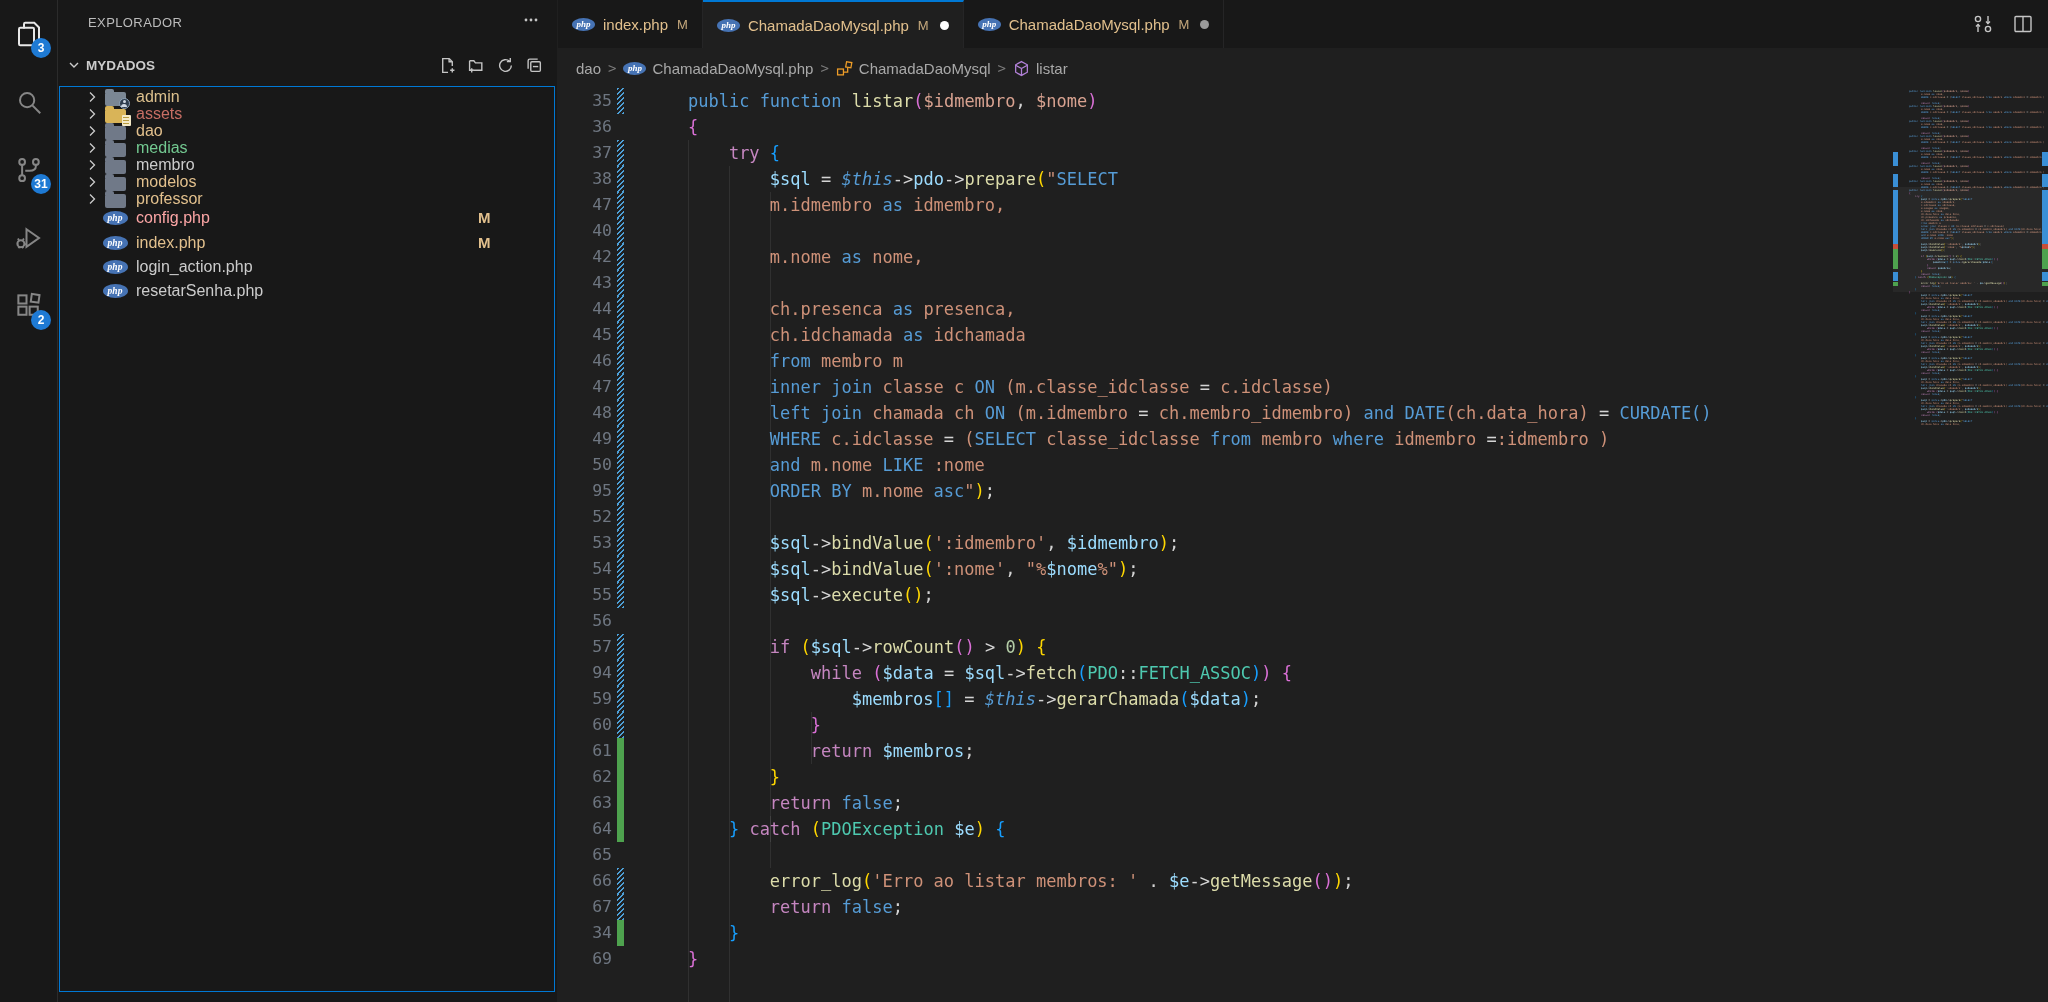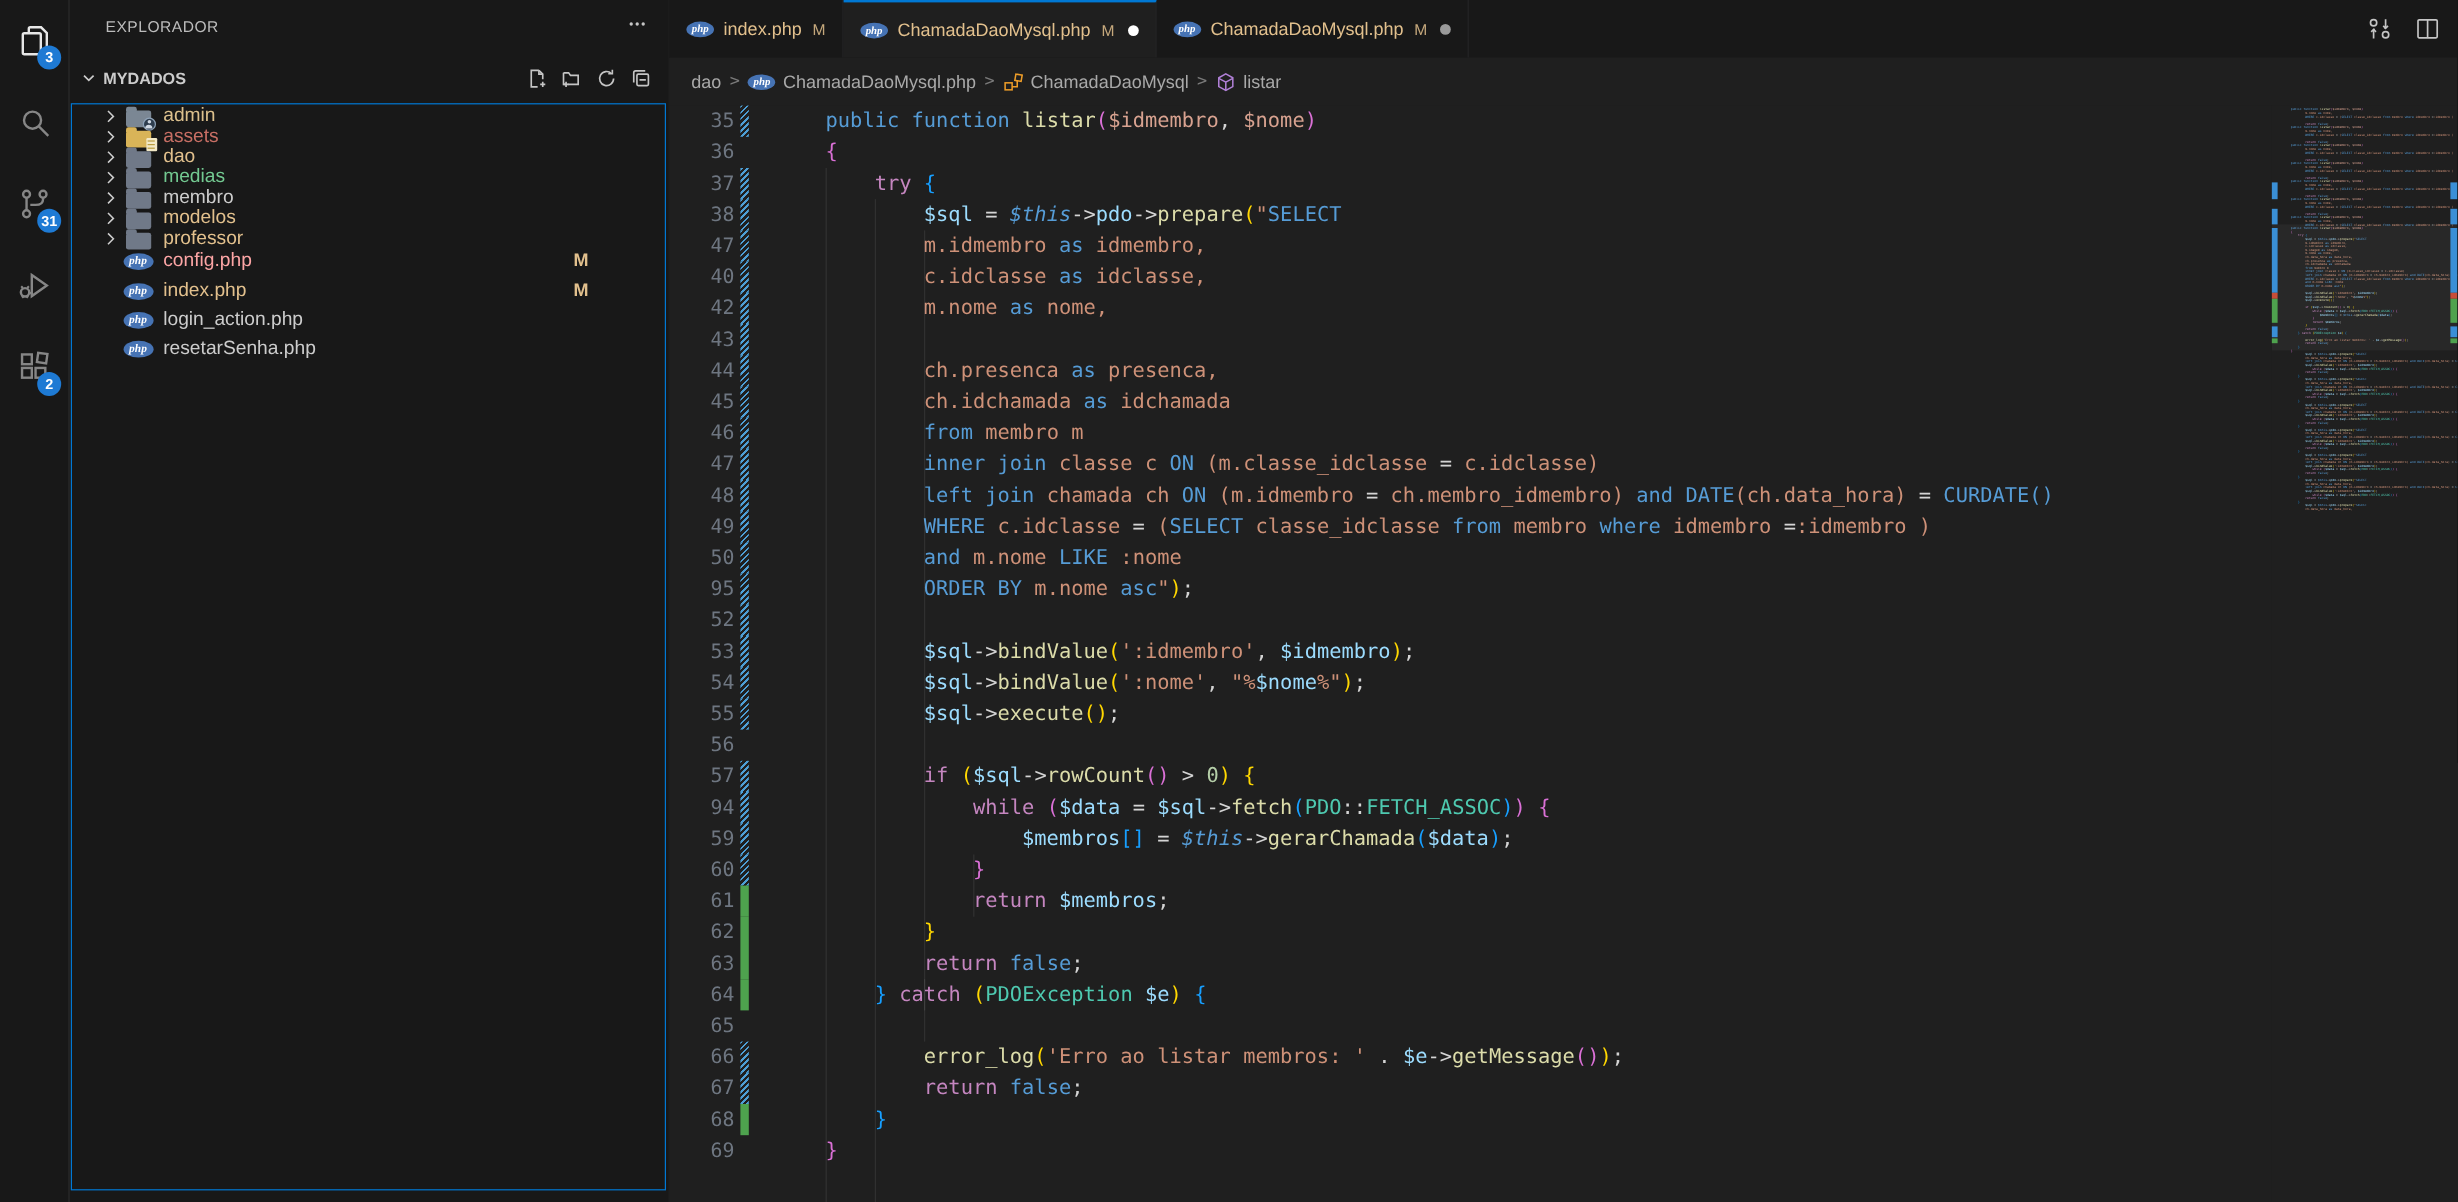--- a/index.html
+++ b/index.html
@@ -375,21 +375,20 @@
           <pre class="ct"><span style="color:#d4d4d4">            </span><span style="color:#9cdcfe">$sql</span><span style="color:#d4d4d4"> = </span><span class="ths" style="color:#569cd6">$this</span><span style="color:#d4d4d4">-&gt;</span><span style="color:#9cdcfe">pdo</span><span style="color:#d4d4d4">-&gt;</span><span style="color:#dcdcaa">prepare</span><span style="color:#ffd700">(</span><span style="color:#ce9178">"</span><span style="color:#569cd6">SELECT</span></pre>
         </div>
         <div class="crow">
           <span class="ln">47</span>
           <span class="gmark mod"></span>
           <pre class="ct"><span style="color:#d4d4d4">            </span><span style="color:#ce9178">m.idmembro </span><span style="color:#569cd6">as</span><span style="color:#ce9178"> idmembro,</span></pre>
         </div>
         <div class="crow">
           <span class="ln">40</span>
           <span class="gmark mod"></span>
-          <pre class="ct"><span style="color:#d4d4d4">            </span><span style="color:#ce9178">c.idclasse </span><span style="color:#569cd6">as</span><span style="color:#ce9178"> idclasse,</span></pre>
         </div>
         <div class="crow">
           <span class="ln">42</span>
           <span class="gmark mod"></span>
           <pre class="ct"><span style="color:#d4d4d4">            </span><span style="color:#ce9178">m.nome </span><span style="color:#569cd6">as</span><span style="color:#ce9178"> nome,</span></pre>
         </div>
         <div class="crow">
           <span class="ln">43</span>
           <span class="gmark mod"></span>
         </div>
@@ -505,21 +504,21 @@
           <span class="ln">66</span>
           <span class="gmark mod"></span>
           <pre class="ct"><span style="color:#d4d4d4">            </span><span style="color:#dcdcaa">error_log</span><span style="color:#ffd700">(</span><span style="color:#ce9178">'Erro ao listar membros: '</span><span style="color:#d4d4d4"> </span><span style="color:#d4d4d4">.</span><span style="color:#d4d4d4"> </span><span style="color:#9cdcfe">$e</span><span style="color:#d4d4d4">-&gt;</span><span style="color:#dcdcaa">getMessage</span><span style="color:#da70d6">()</span><span style="color:#ffd700">)</span><span style="color:#d4d4d4">;</span></pre>
         </div>
         <div class="crow">
           <span class="ln">67</span>
           <span class="gmark mod"></span>
           <pre class="ct"><span style="color:#d4d4d4">            </span><span style="color:#c586c0">return</span><span style="color:#d4d4d4"> </span><span style="color:#569cd6">false</span><span style="color:#d4d4d4">;</span></pre>
         </div>
         <div class="crow">
-          <span class="ln">68</span>
+          <span class="ln">34</span>
           <span class="gmark add"></span>
           <pre class="ct"><span style="color:#d4d4d4">        </span><span style="color:#179fff">}</span></pre>
         </div>
         <div class="crow">
           <span class="ln">69</span>
           <pre class="ct"><span style="color:#d4d4d4">    </span><span style="color:#da70d6">}</span></pre>
         </div>
       </div>
     <div class="minimap" id="minimap">
         <div class="mm-content">

